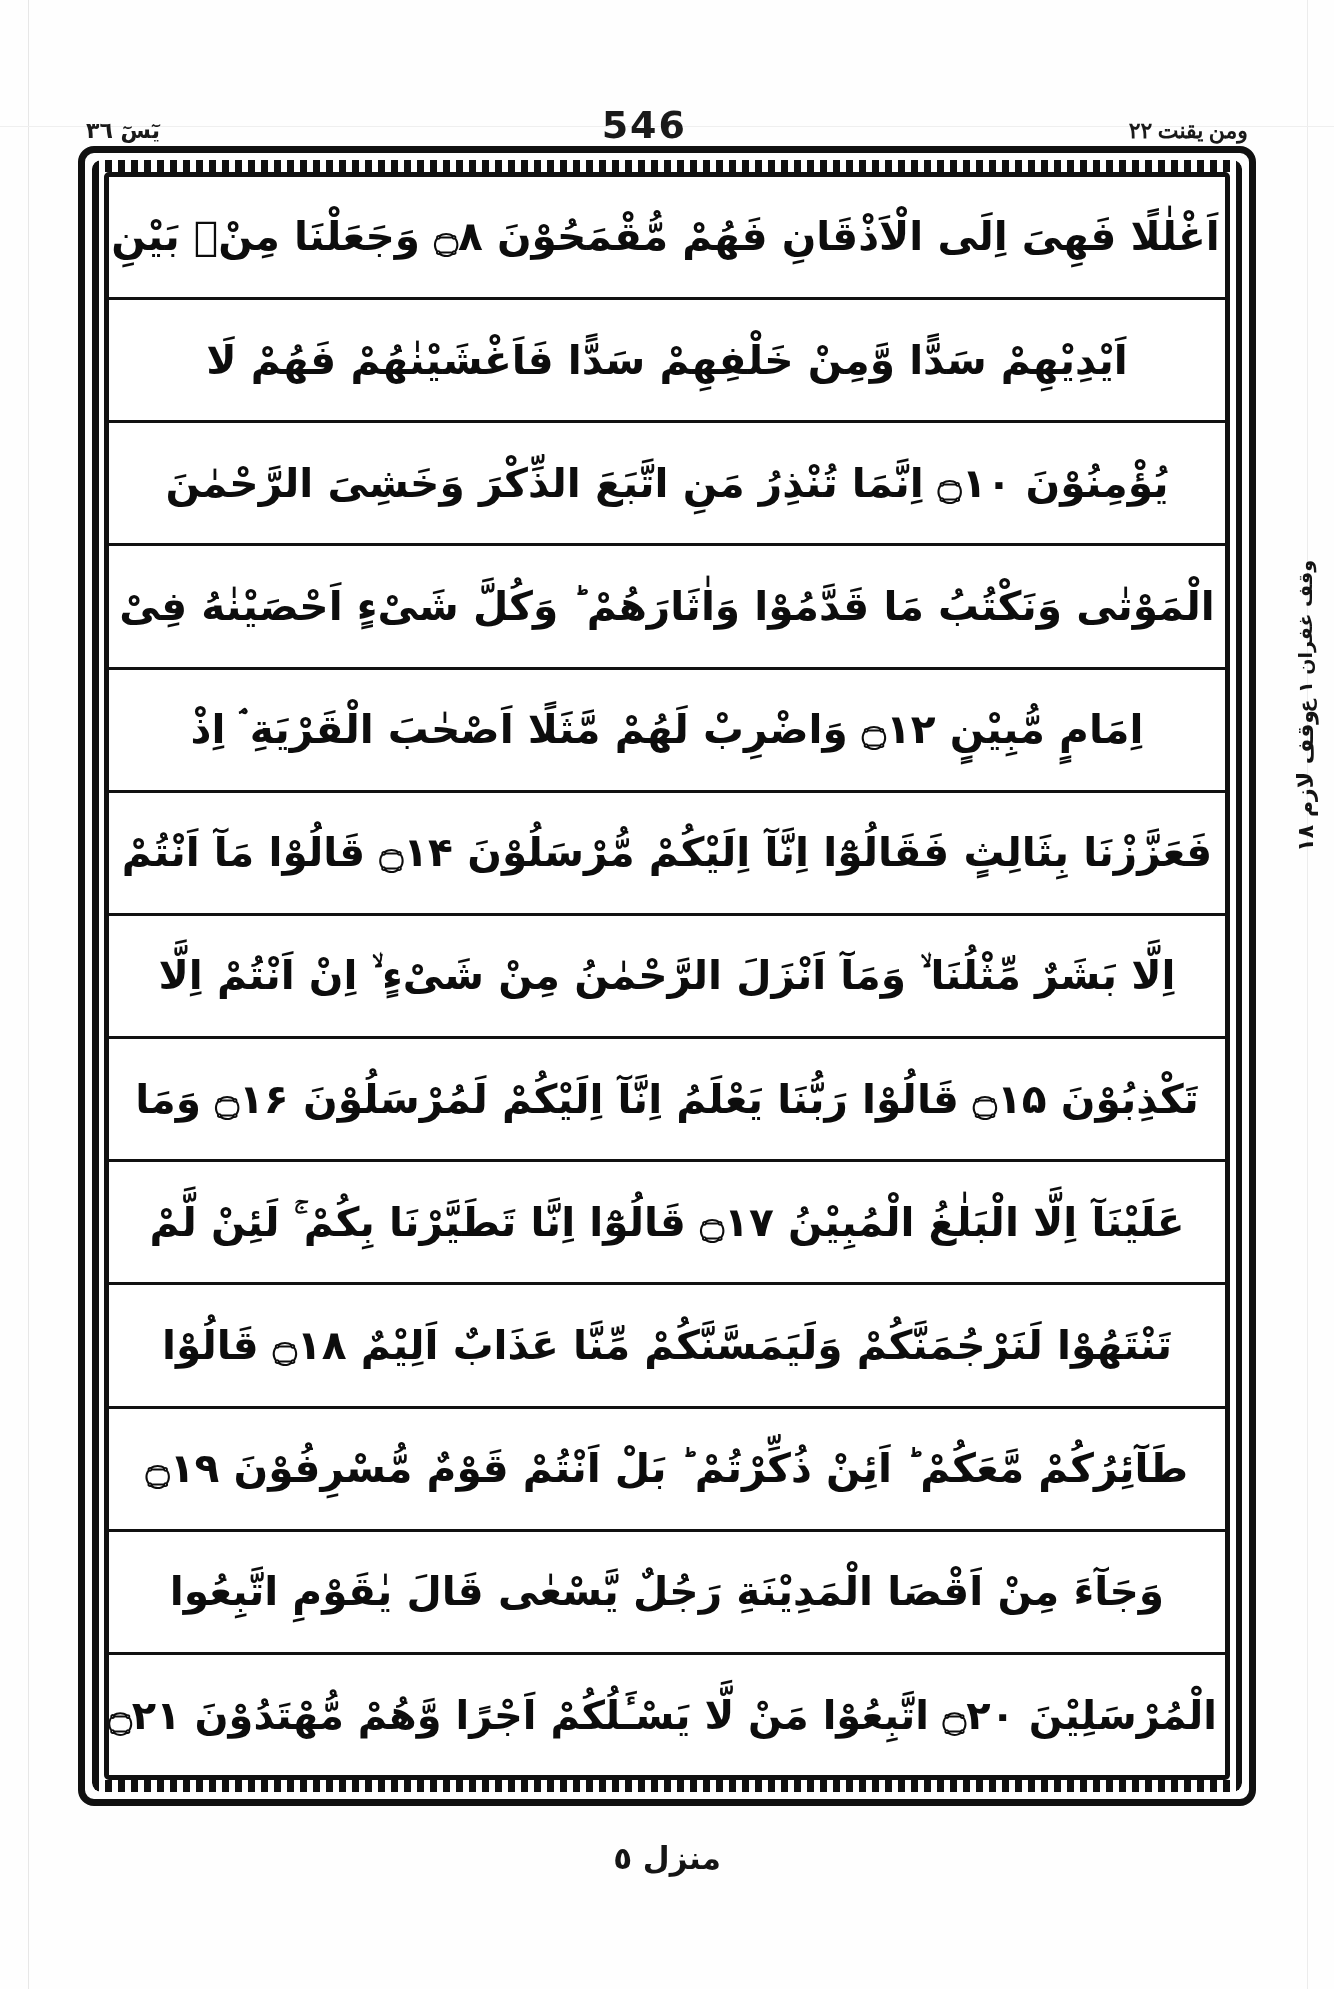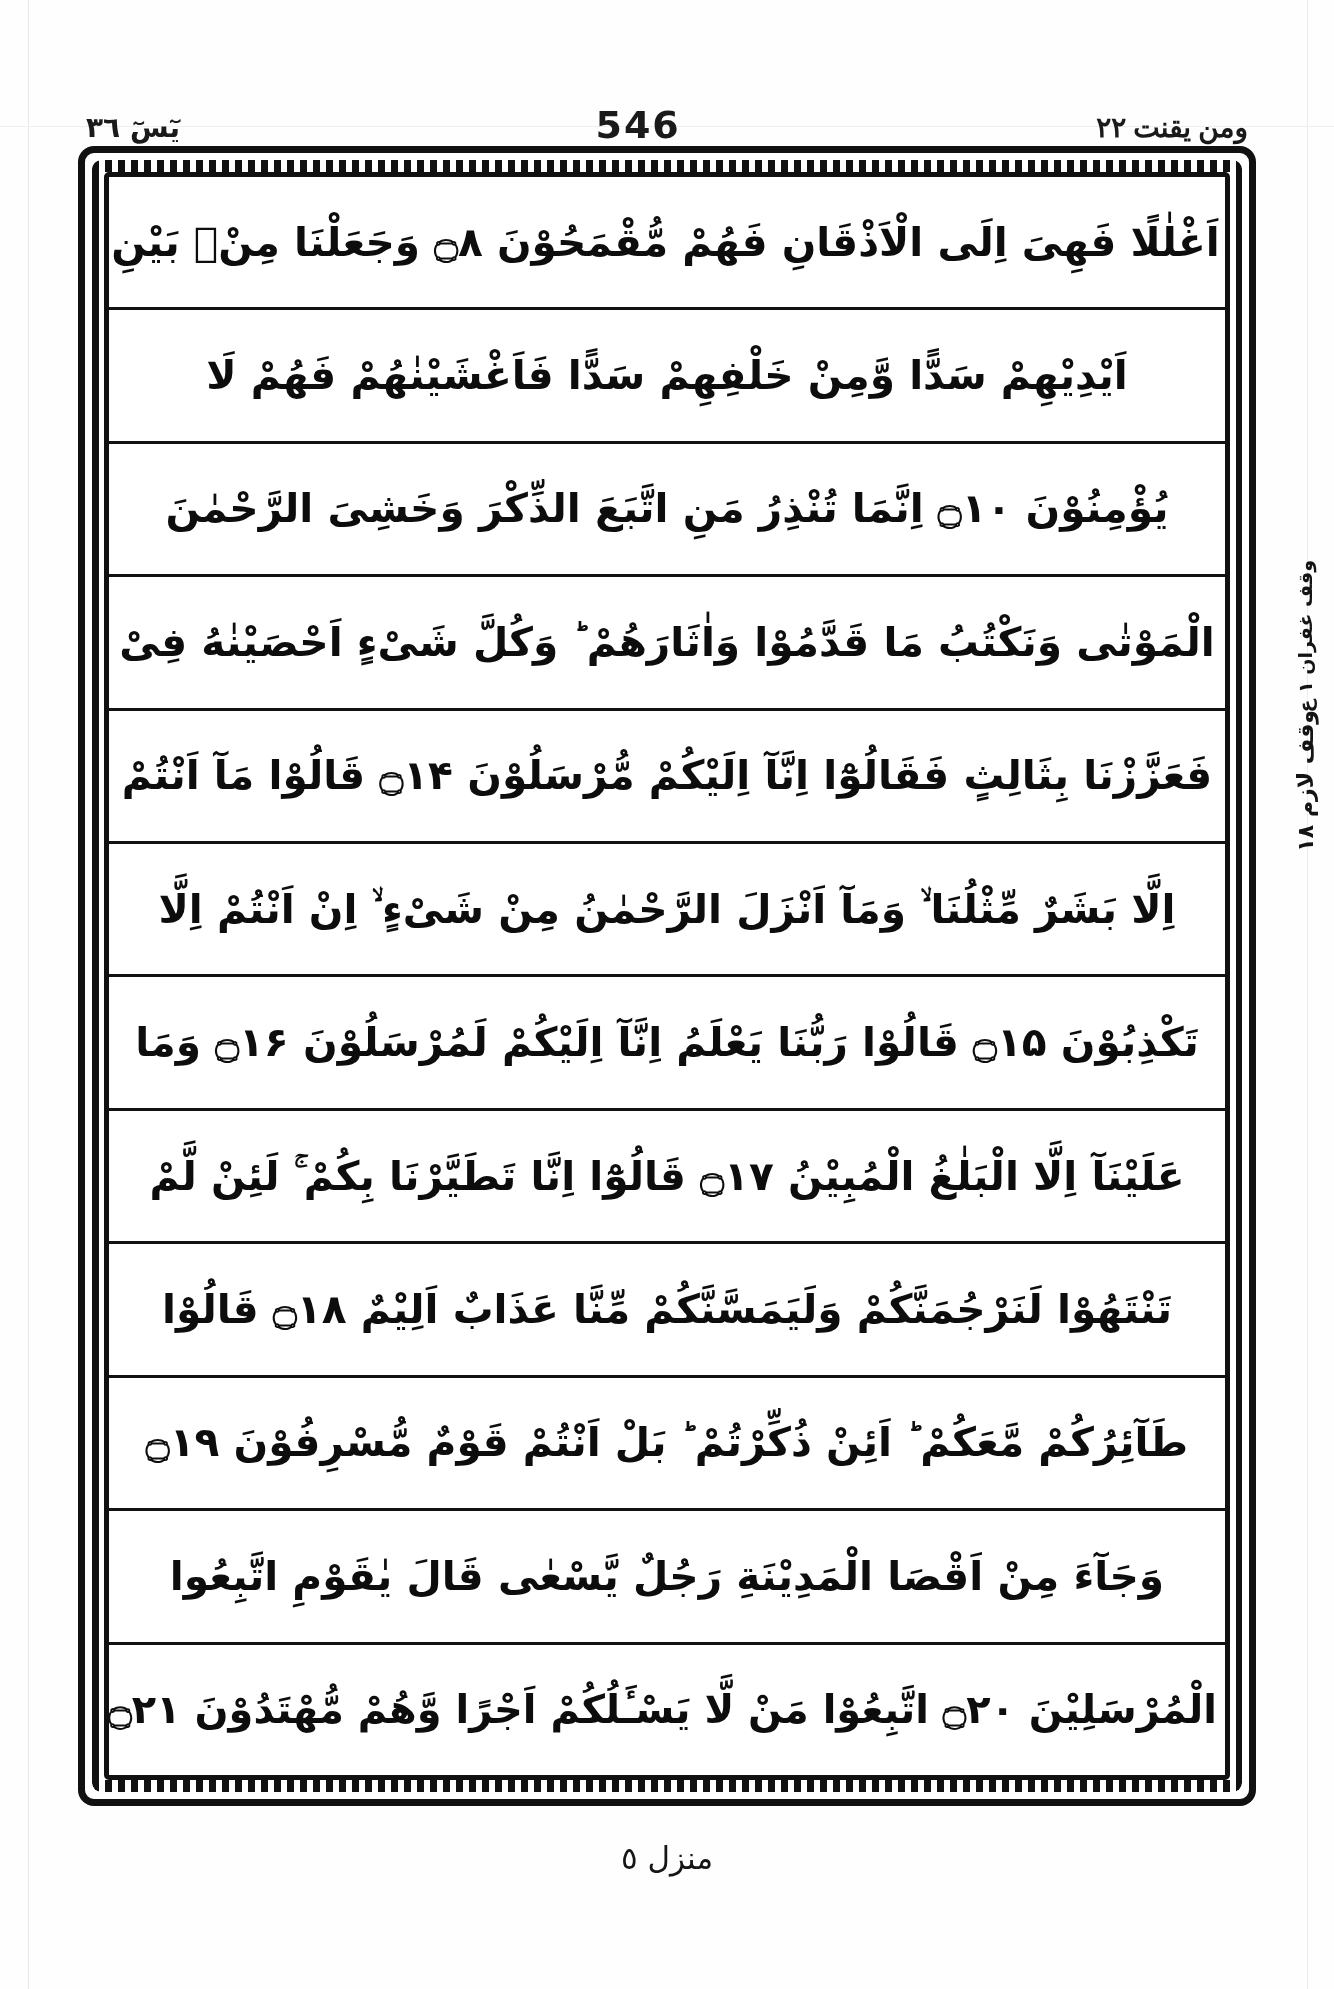--- a/index.html
+++ b/index.html
@@ -49,21 +49,21 @@
     right: 86px;
     top: 86px;
     height: 56px;
     display: flex;
     align-items: flex-end;
     justify-content: space-between;
     direction: rtl;
   }
   .hdr-item {
     font-family: "DejaVu Sans", "Liberation Sans", sans-serif;
-    font-size: 28px;
+    font-size: 22px;
     line-height: 1;
     color: #1a1a1a;
     white-space: nowrap;
     font-weight: 600;
   }
   .hdr-juz { letter-spacing: -1px; font-family: Liberation Serif, serif; }
   .hdr-page {
     font-size: 38px;
     letter-spacing: 2px;
     position: relative;
@@ -184,21 +184,21 @@
     left: 0; right: 0;
     top: 1840px;
     text-align: center;
     direction: rtl;
   }
   .footer-text {
     font-family: "DejaVu Sans", "Liberation Sans", sans-serif;
     font-size: 31px;
     color: #151515;
     letter-spacing: 0px;
-    font-weight: 400;
+    font-weight: 700;
   }
 </style>
 </head>
 <body>
 
 <div class="page">
 
   <div class="scan-edge-left"></div>
   <div class="scan-edge-right"></div>
   <div class="scan-edge-top"></div>
@@ -220,20 +220,23 @@
         <div class="ayah-line">
           <div class="ayah-text" style="font-size: 40px; display: inline-block; transform-origin: center center; transform: scaleX(1.018);">اَيْدِيْهِمْ سَدًّا وَّمِنْ خَلْفِهِمْ سَدًّا فَاَغْشَيْنٰهُمْ فَهُمْ لَا</div>
         </div>
         <div class="ayah-line">
           <div class="ayah-text" style="font-size: 40px; display: inline-block; transform-origin: center center; transform: scaleX(1.018);">يُؤْمِنُوْنَ ۝۱۰ اِنَّمَا تُنْذِرُ مَنِ اتَّبَعَ الذِّكْرَ وَخَشِىَ الرَّحْمٰنَ</div>
         </div>
         <div class="ayah-line">
           <div class="ayah-text" style="font-size: 40px; display: inline-block; transform-origin: center center; transform: scaleX(1.018);">الْمَوْتٰى وَنَكْتُبُ مَا قَدَّمُوْا وَاٰثَارَهُمْ ؕ وَكُلَّ شَىْءٍ اَحْصَيْنٰهُ فِىْ</div>
         </div>
         <div class="ayah-line">
+          <div class="ayah-text" style="font-size: 40px; display: inline-block; transform-origin: center center; transform: scaleX(1.018);">اِمَامٍ مُّبِيْنٍ ۝۱۲ وَاضْرِبْ لَهُمْ مَّثَلًا اَصْحٰبَ الْقَرْيَةِ ۘ اِذْ</div>
+        </div>
+        <div class="ayah-line">
           <div class="ayah-text" style="font-size: 40px; display: inline-block; transform-origin: center center; transform: scaleX(1.018);">فَعَزَّزْنَا بِثَالِثٍ فَقَالُوْٓا اِنَّآ اِلَيْكُمْ مُّرْسَلُوْنَ ۝۱۴ قَالُوْا مَآ اَنْتُمْ</div>
         </div>
         <div class="ayah-line">
           <div class="ayah-text" style="font-size: 40px; display: inline-block; transform-origin: center center; transform: scaleX(1.018);">اِلَّا بَشَرٌ مِّثْلُنَا ۙ وَمَآ اَنْزَلَ الرَّحْمٰنُ مِنْ شَىْءٍ ۙ اِنْ اَنْتُمْ اِلَّا</div>
         </div>
         <div class="ayah-line">
           <div class="ayah-text" style="font-size: 40px; display: inline-block; transform-origin: center center; transform: scaleX(1.018);">تَكْذِبُوْنَ ۝۱۵ قَالُوْا رَبُّنَا يَعْلَمُ اِنَّآ اِلَيْكُمْ لَمُرْسَلُوْنَ ۝۱۶ وَمَا</div>
         </div>
         <div class="ayah-line">
           <div class="ayah-text" style="font-size: 40px; display: inline-block; transform-origin: center center; transform: scaleX(1.018);">عَلَيْنَآ اِلَّا الْبَلٰغُ الْمُبِيْنُ ۝۱۷ قَالُوْٓا اِنَّا تَطَيَّرْنَا بِكُمْ ۚ لَئِنْ لَّمْ</div>

